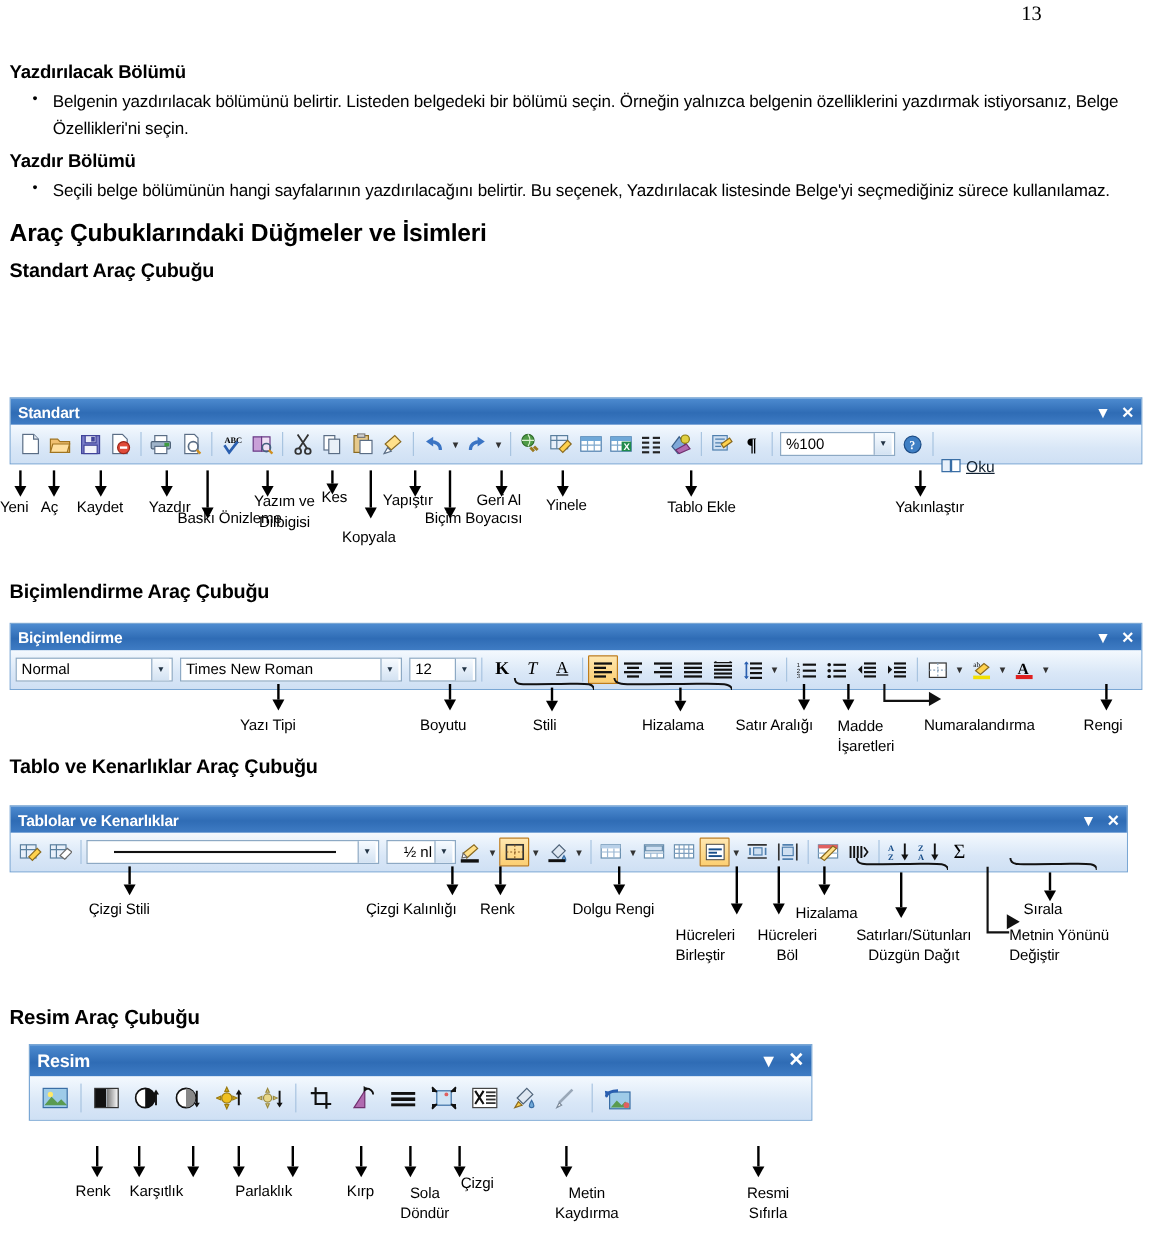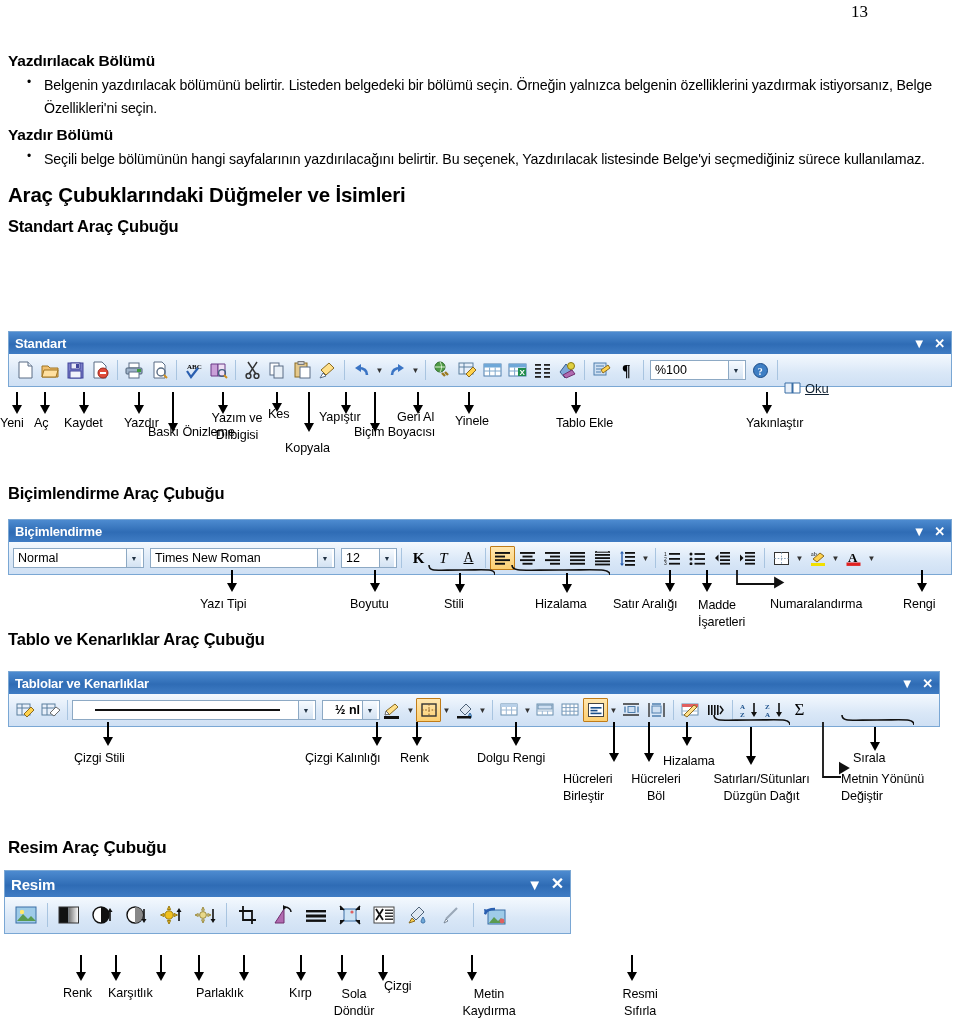--- a/index.html
+++ b/index.html
@@ -722,21 +722,21 @@
 
     <div class="combo" style="width:244px;">
       <span class="v" style="display:flex;align-items:center;justify-content:center;">
         <span style="display:block;width:185px;height:2px;background:#111;"></span>
       </span>
       <span class="dd">▼</span>
     </div>
 
     <div style="width:6px"></div>
     <div class="combo" style="width:58px;">
-      <span class="v" style="text-align:right;padding-right:2px;font-weight:bold;">½ nl</span>
+      <span class="v" style="text-align:right;padding-right:2px;">½ nl</span>
       <span class="dd">▼</span>
     </div>
 
     <div class="btn">
       <svg width="19" height="17" viewBox="0 0 19 17">
           <path d="M3 9l9-7 3 3-9 8z" fill="#ffe08a" stroke="#8a6a20"></path>
           <path d="M3 9l-1 4 4-1z" fill="#fff" stroke="#6a6a6a"></path>
           <rect x="1" y="14" width="15" height="3" fill="#111"></rect>
         </svg>
       </div>
@@ -933,21 +933,21 @@
     <svg width="42" height="60" viewBox="0 0 42 60">
         <path d="M2 0v55h18" fill="none" stroke="#111" stroke-width="1.8"></path>
         <path d="M16 48l12 7-12 7z" fill="#111" transform="translate(0,-7) scale(0.9) translate(4,4)"></path>
       </svg>
   </div>
   <div class="lbl" style="left:841px; top:49px; width:106px; white-space:normal; line-height:1.35;"><span>Metnin Yönünü Değiştir</span></div>
 </div>
 
 <h3 class="tb" style="position:absolute; left:8px; top:838px; margin:0; font-size:17px;">Resim Araç Çubuğu</h3>
 
-<div class="toolbar" style="position:absolute; left:4px; top:870px; width:567px;">
+<div class="toolbar" style="position:absolute; left:24px; top:870px; width:653px;">
   <div class="tb-title" style="height:26px;">
     <span class="t" style="font-size:15px;">Resim</span>
     <span class="wbtn" style="font-size:15px;">▼</span>
     <span class="wbtn" style="font-size:16px;">✕</span>
   </div>
   <div class="tb-row" style="height:36px;">
 
     <div class="btn" style="width:34px;">
       <svg width="22" height="20" viewBox="0 0 22 20">
           <rect x="1" y="2" width="20" height="16" fill="#9ecbe8" stroke="#3a6ea5"></rect>

